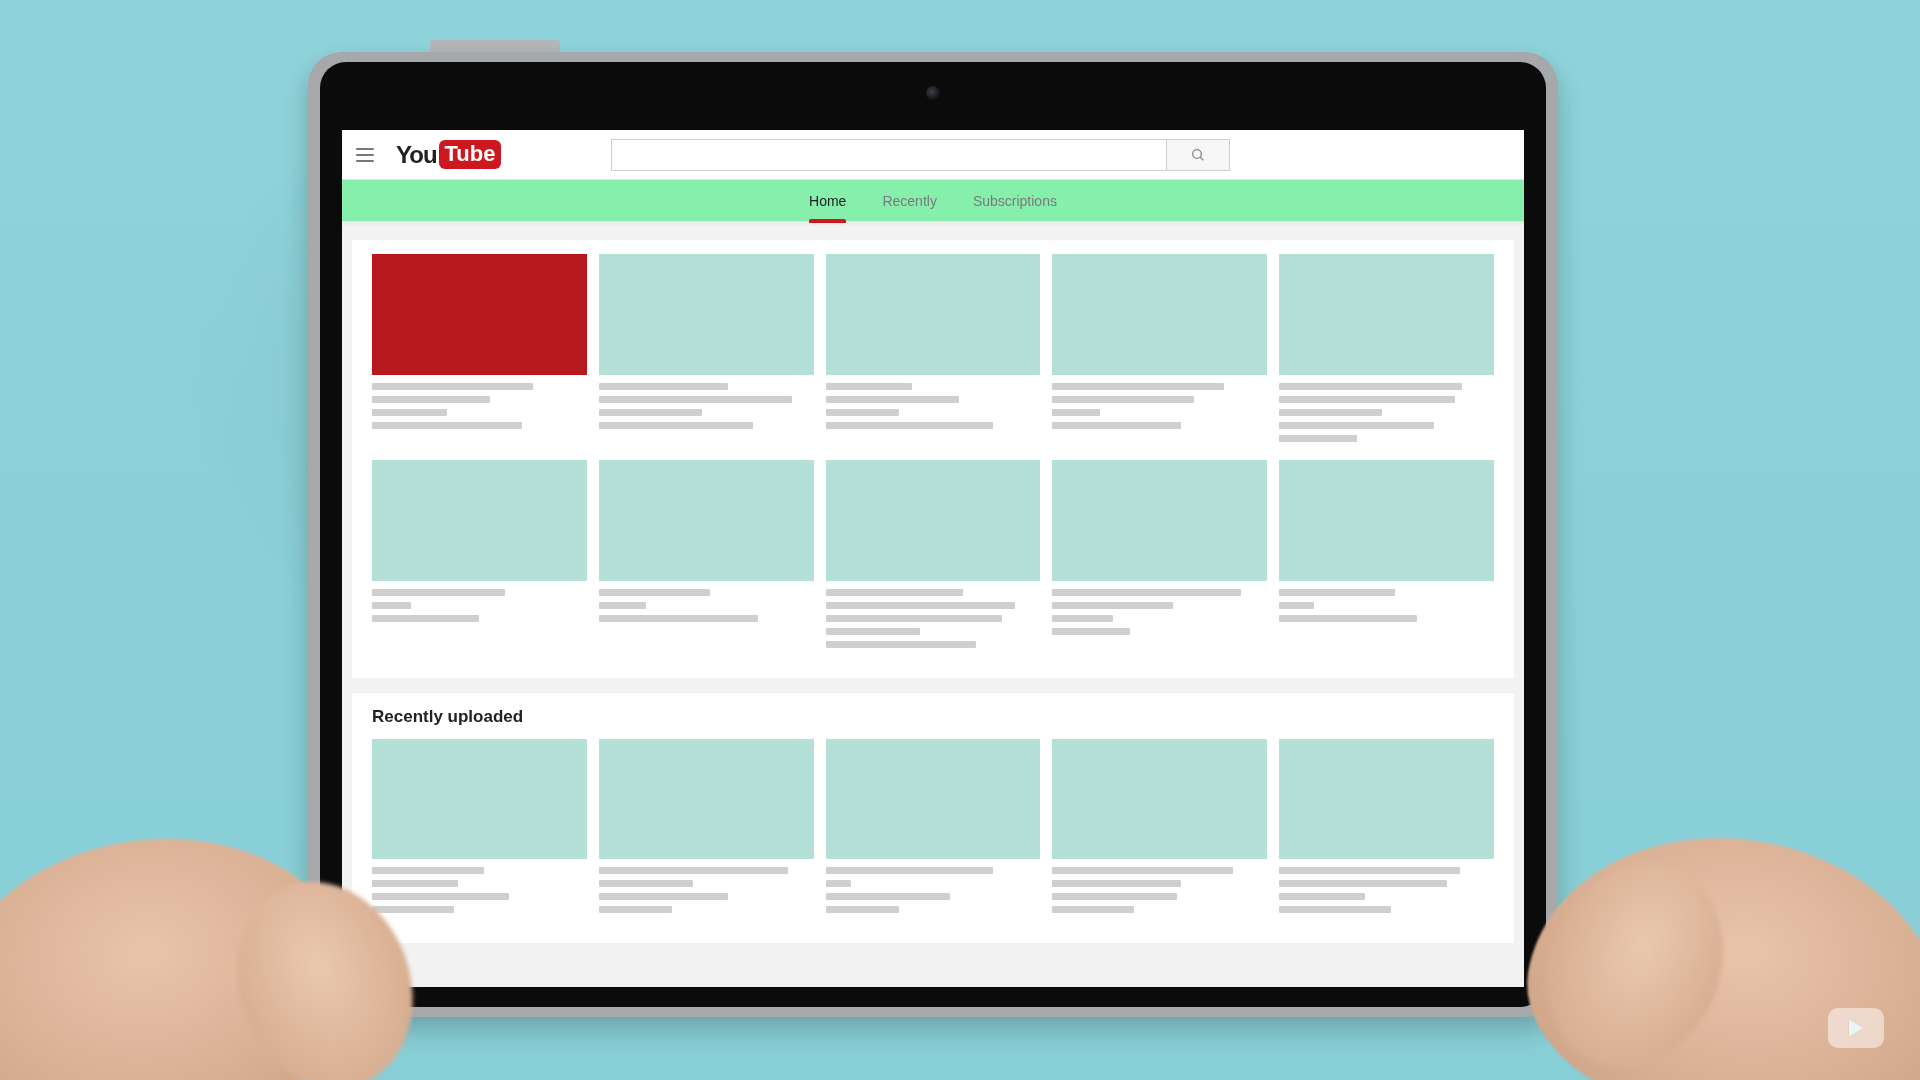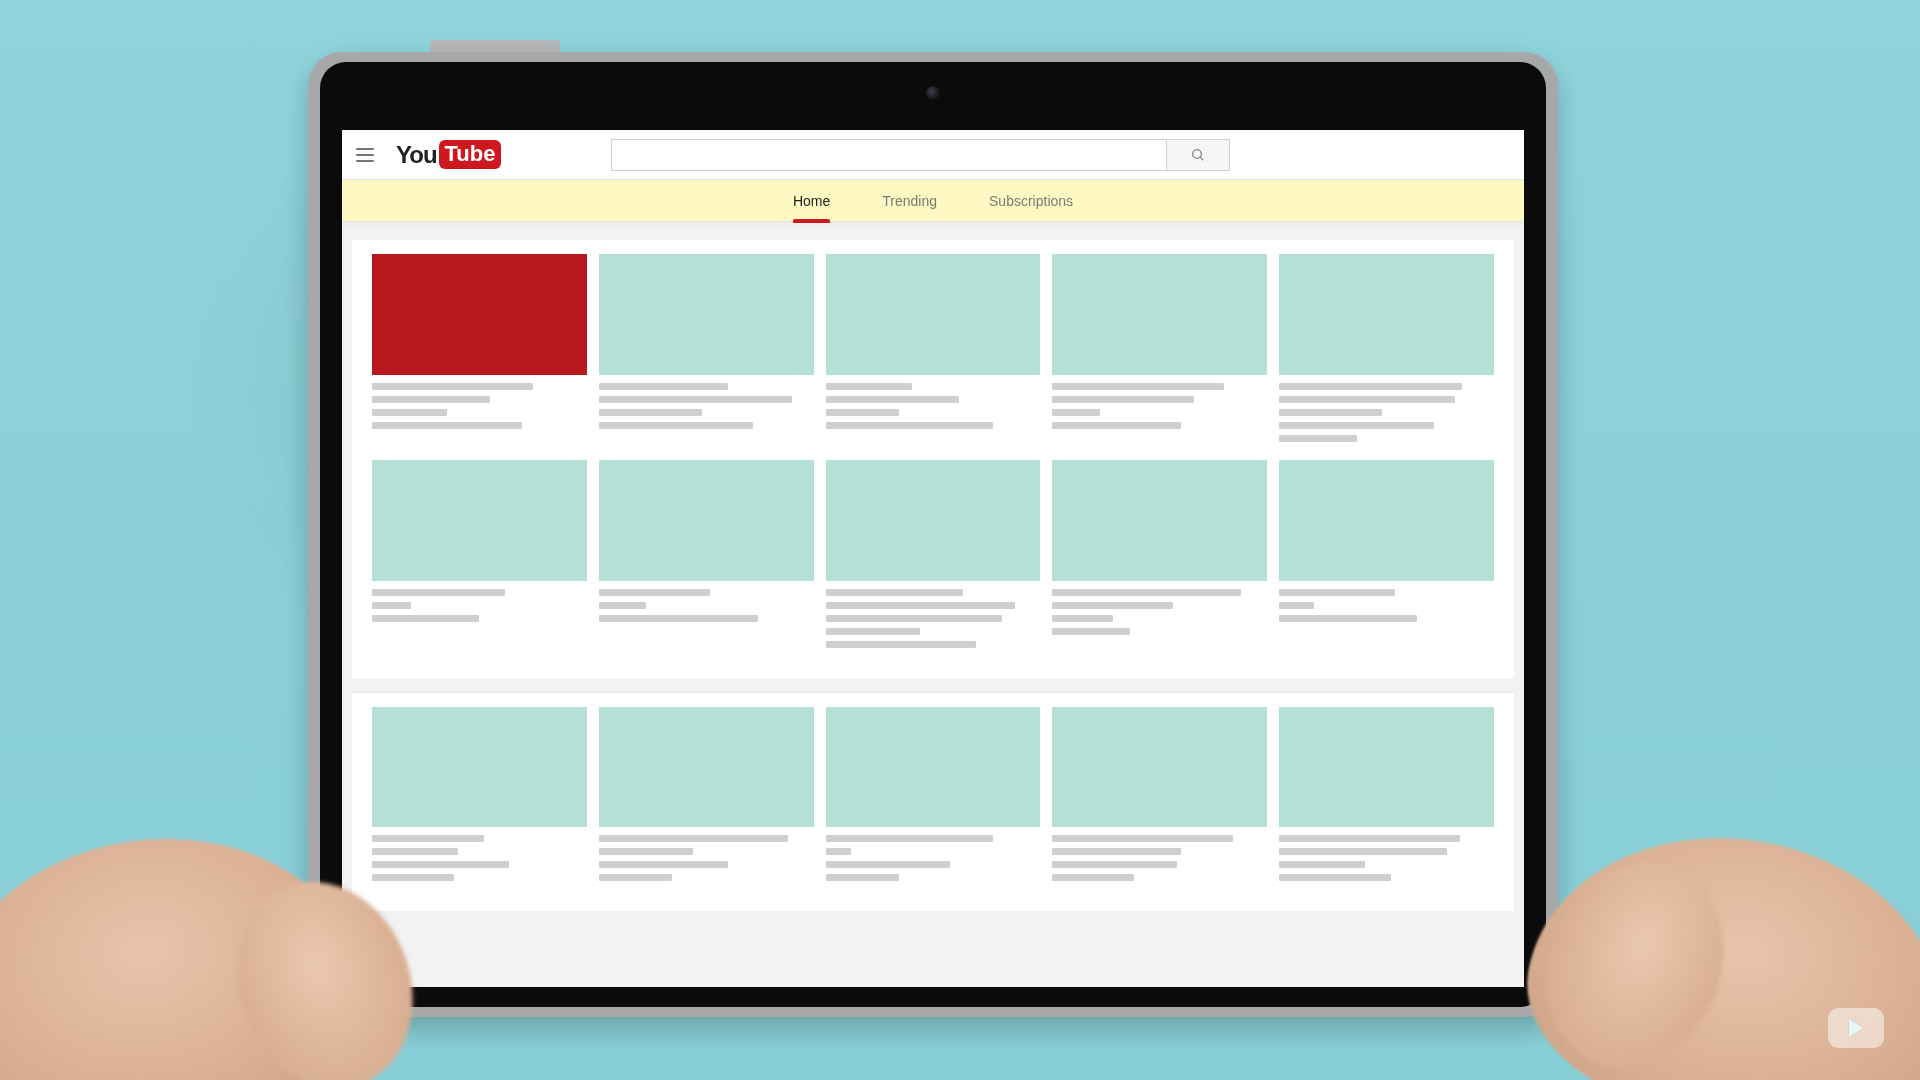--- a/index.html
+++ b/index.html
@@ -89,24 +89,24 @@
   }
   .search-btn {
     width: 64px; height: 32px;
     border:1px solid #cfcfcf; background:#f6f6f6;
     display:flex; align-items:center; justify-content:center;
     cursor:pointer;
   }
 
   
   .tabrow {
-    background:#fef9c3;
+    background:#86efac;
     height:42px;
     border-bottom:1px solid #e6e6e6;
-    display:flex; align-items:center; justify-content:center; gap:52px;
+    display:flex; align-items:center; justify-content:center; gap:36px;
     box-shadow: 0 2px 4px rgba(0,0,0,0.04);
   }
   .tab {
     font-size:14px; color:#7a7a7a; height:42px; line-height:42px;
     position:relative; cursor:pointer;
   }
   .tab.active { color:#222; font-weight:500; }
   .tab.active::after {
     content:""; position:absolute; left:0; right:0; bottom:-1px;
     height:4px; background:#cc181e; border-radius:2px 2px 0 0;
@@ -199,21 +199,21 @@
             </svg>
           </button>
         </div>
       </div>
 
       <div class="tabrow">
         <div class="tab active">
           <span>Home</span>
         </div>
         <div class="tab">
-          <span>Trending</span>
+          <span>Recently</span>
         </div>
         <div class="tab">
           <span>Subscriptions</span>
         </div>
       </div>
 
       <div class="feed">
 
         <div class="section">
           <div class="row5" id="rec-row1">
@@ -305,20 +305,21 @@
                 <div class="skel-lines">
                   <div class="sk" style="width: 54%;"></div>
                   <div class="sk" style="width: 16%;"></div>
                   <div class="sk" style="width: 64%;"></div>
                 </div>
               </div>
             </div>
         </div>
 
         <div class="section">
+          <div class="section-title">Recently uploaded</div>
           <div class="row5" id="recent-row1">
               <div class="card">
                 <div class="thumb"></div>
                 <div class="skel-lines">
                   <div class="sk" style="width: 52%;"></div>
                   <div class="sk" style="width: 40%;"></div>
                   <div class="sk" style="width: 64%;"></div>
                   <div class="sk" style="width: 38%;"></div>
                 </div>
               </div>

